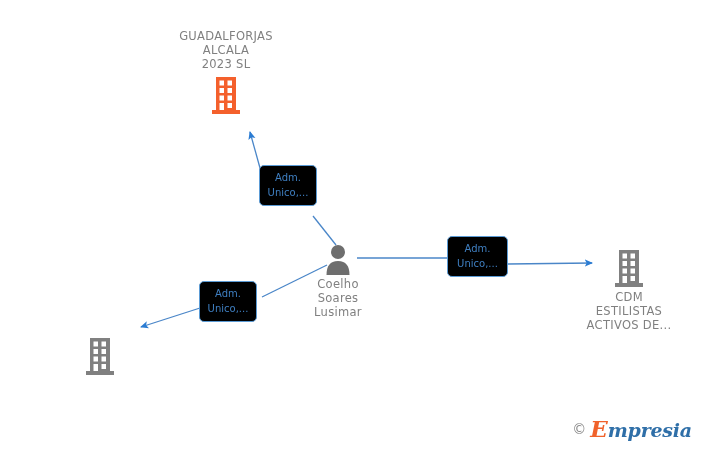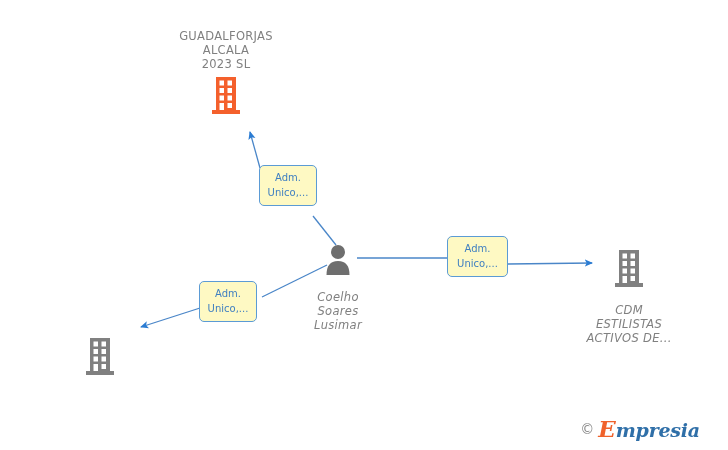--- a/index.html
+++ b/index.html
@@ -10,21 +10,20 @@
   }
   body {
     font-family: "DejaVu Sans", "Liberation Sans", sans-serif;
   }
   #canvas {
     position: relative;
     width: 700px;
     height: 450px;
     background: #ffffff;
     overflow: hidden;
-    padding-left: 8px;
   }
   #edges {
     position: absolute;
     left: 0;
     top: 0;
     width: 728px;
     height: 450px;
   }
 
   
@@ -42,29 +41,29 @@
     line-height: 14px;
     letter-spacing: 0.3px;
     color: #808080;
     white-space: pre-line;
   }
   .node.company .caption { color: #808080; }
   .node.person  .caption { color: #808080; }
 
   
   .node.caption-top .caption { margin-bottom: 4px; }
-  .node.caption-bottom .caption { margin-top: 15px; font-style: italic; }
+  .node.caption-bottom .caption { margin-top: 2px; }
 
   
   .rel-label {
     position: absolute;
     box-sizing: border-box;
     border: 1px solid #5b9bd5;
     border-radius: 5px;
-    background: #fef9c3;
+    background: #000000;
     color: #3f7fc1;
     font-size: 10px;
     line-height: 15px;
     text-align: center;
     padding: 4px 6px 5px 6px;
     white-space: pre-line;
   }
 
   
   #watermark {

